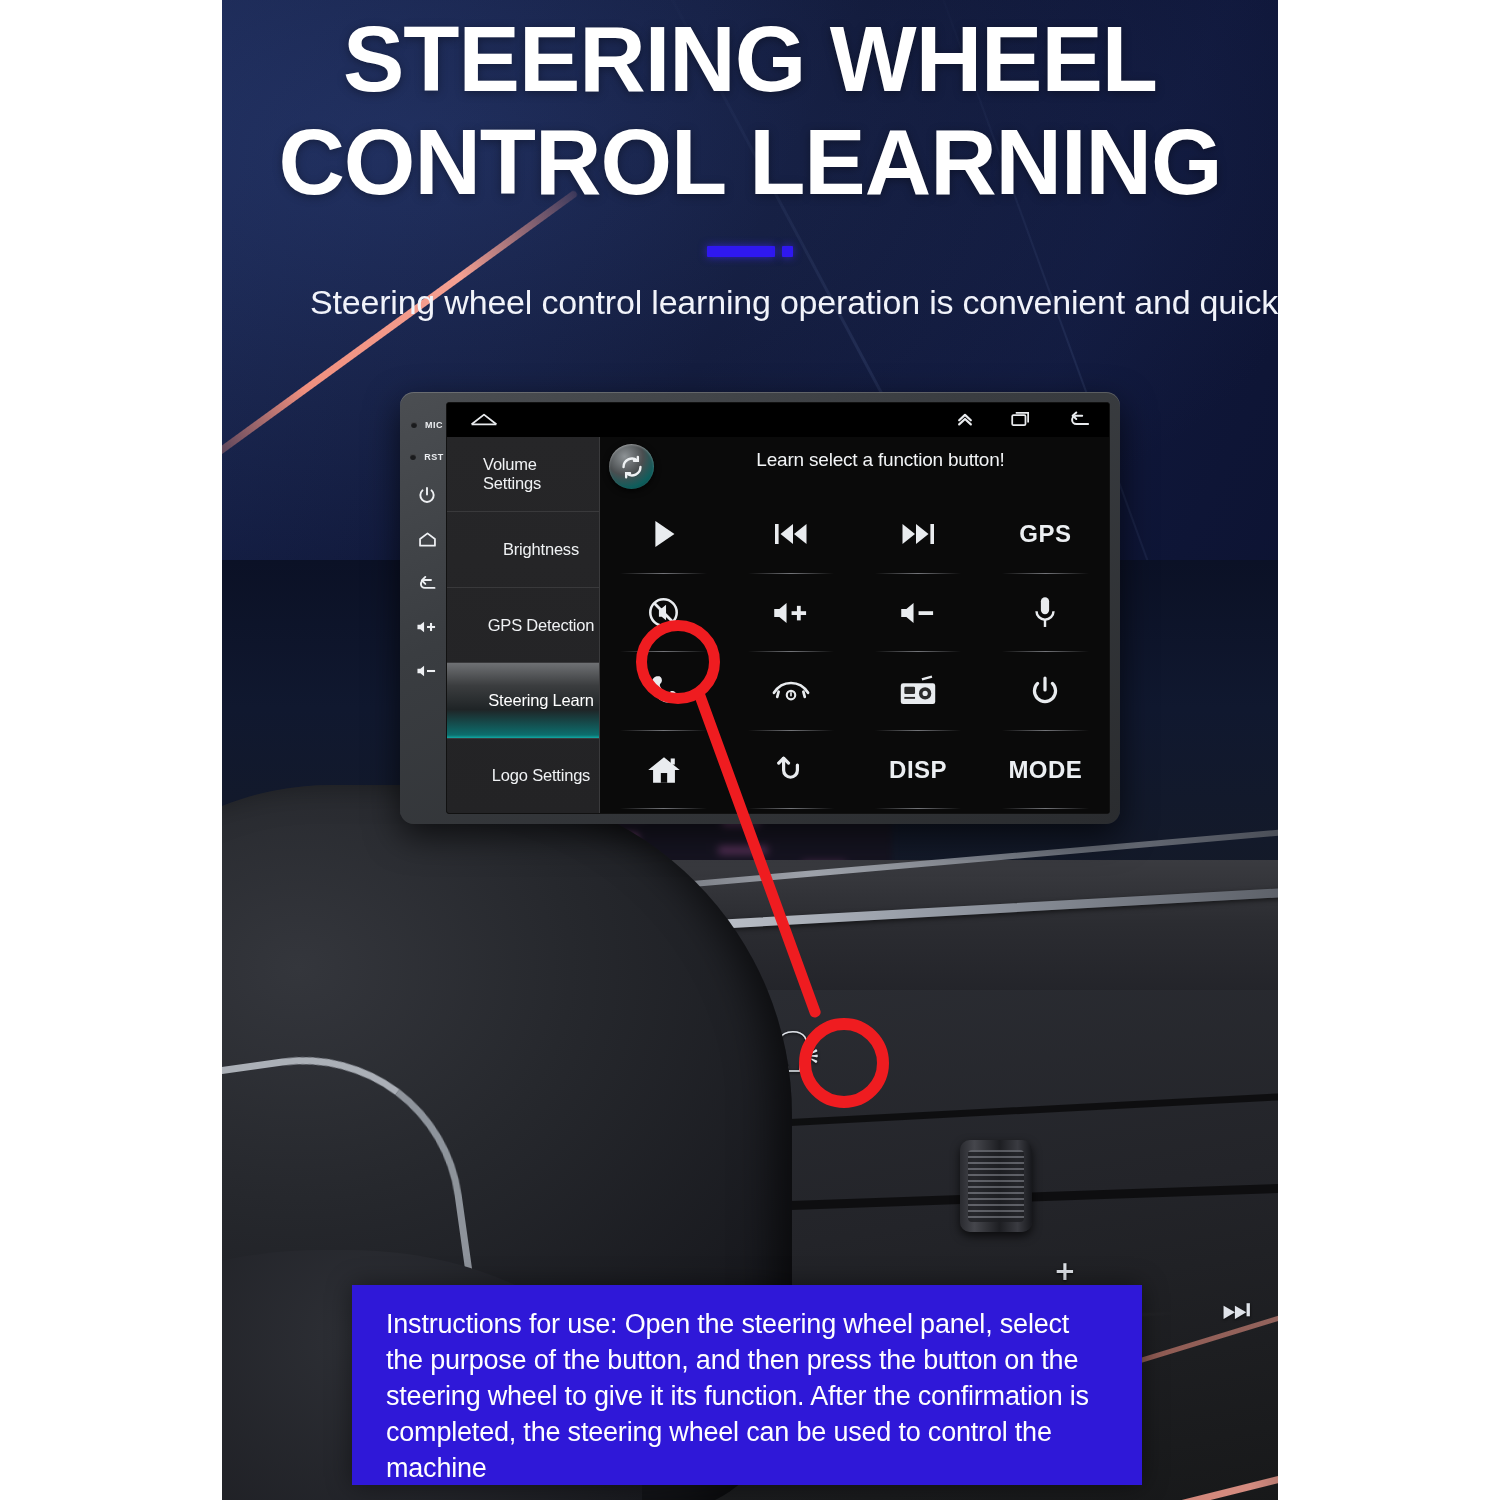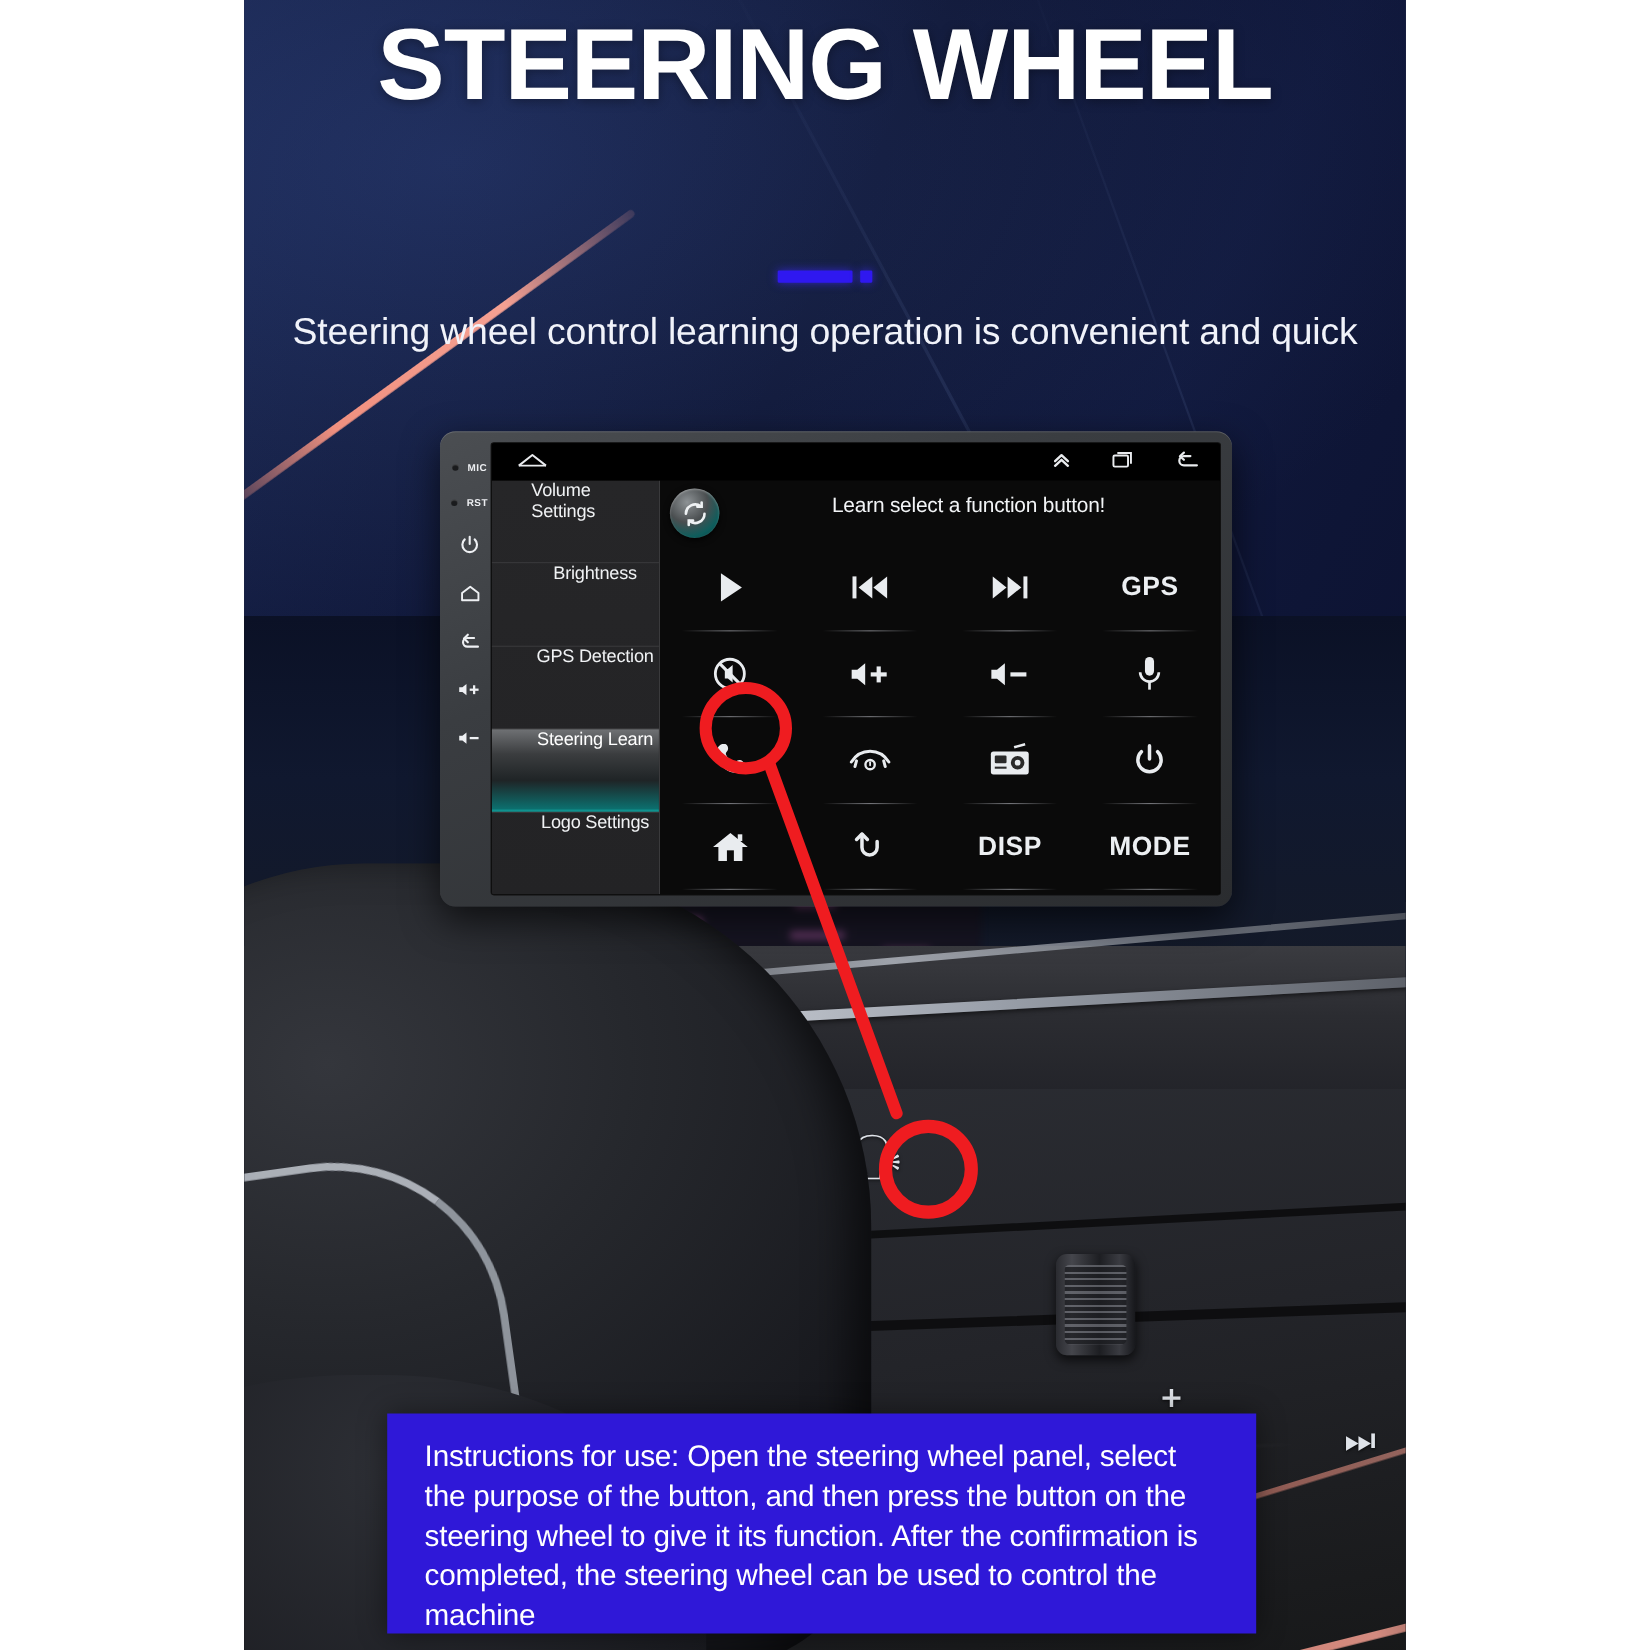--- a/index.html
+++ b/index.html
@@ -92,21 +92,21 @@
     width: 68px; height: 11px; background: #2f18f0; border-radius: 1px;
     box-shadow: 0 0 9px rgba(60,40,250,.7);
   }
   .accent-dot {
     width: 11px; height: 11px; background: #2f18f0; border-radius: 1px;
     box-shadow: 0 0 9px rgba(60,40,250,.7);
   }
 
   .subtitle {
     position: absolute; left: 0; top: 283px; width: 100%;
-    text-align: center;
+    text-align: right;
     color: #f1f3fa;
     font-size: 34px;
     font-weight: 400;
     letter-spacing: -.2px;
     white-space: nowrap;
   }
 
   
   .photo {
     position: absolute; left: 0; top: 560px; width: 100%; height: 940px;
@@ -262,21 +262,21 @@
 
   
   .hu-sidebar {
     width: 153px; flex: none;
     background: linear-gradient(180deg, #262628 0%, #232325 100%);
     border-right: 1px solid #3a3a3c;
     display: flex; flex-direction: column;
   }
   .menu-item {
     flex: 1;
-    display: flex; align-items: flex-start; justify-content: center;
+    display: flex; align-items: center; justify-content: center;
     color: #f0f2f4;
     font-size: 16.5px;
     border-bottom: 1px solid #39393b;
     letter-spacing: -.2px;
     position: relative;
     padding-left: 36px;
   }
   .menu-item:last-child { border-bottom: none; }
   .menu-item.active {
     background: linear-gradient(180deg, #6f7174 0%, #3b3d3f 30%, #1f2426 62%, #0c6e6d 96%, #12a9a4 100%);
@@ -353,20 +353,21 @@
 
     <div class="hero-bg"></div>
     <div class="hero-sheen"></div>
     <div class="hero-streak" style="left:430px;top:-40px;width:900px;height:3px;transform:rotate(62deg);"></div>
     <div class="hero-streak" style="left:700px;top:-60px;width:1000px;height:2px;transform:rotate(70deg);"></div>
 
     <div class="ribbon ribbon-1"></div>
 
     <div class="title-block">
       <div class="title-line l1">STEERING WHEEL</div>
+      <div class="title-line l2">CONTROL LEARNING</div>
     </div>
 
     <div class="accent-row">
       <div class="accent-bar"></div>
       <div class="accent-dot"></div>
     </div>
 
     <div class="subtitle">Steering wheel control learning operation is convenient and quick</div>
 
     <div class="photo">

